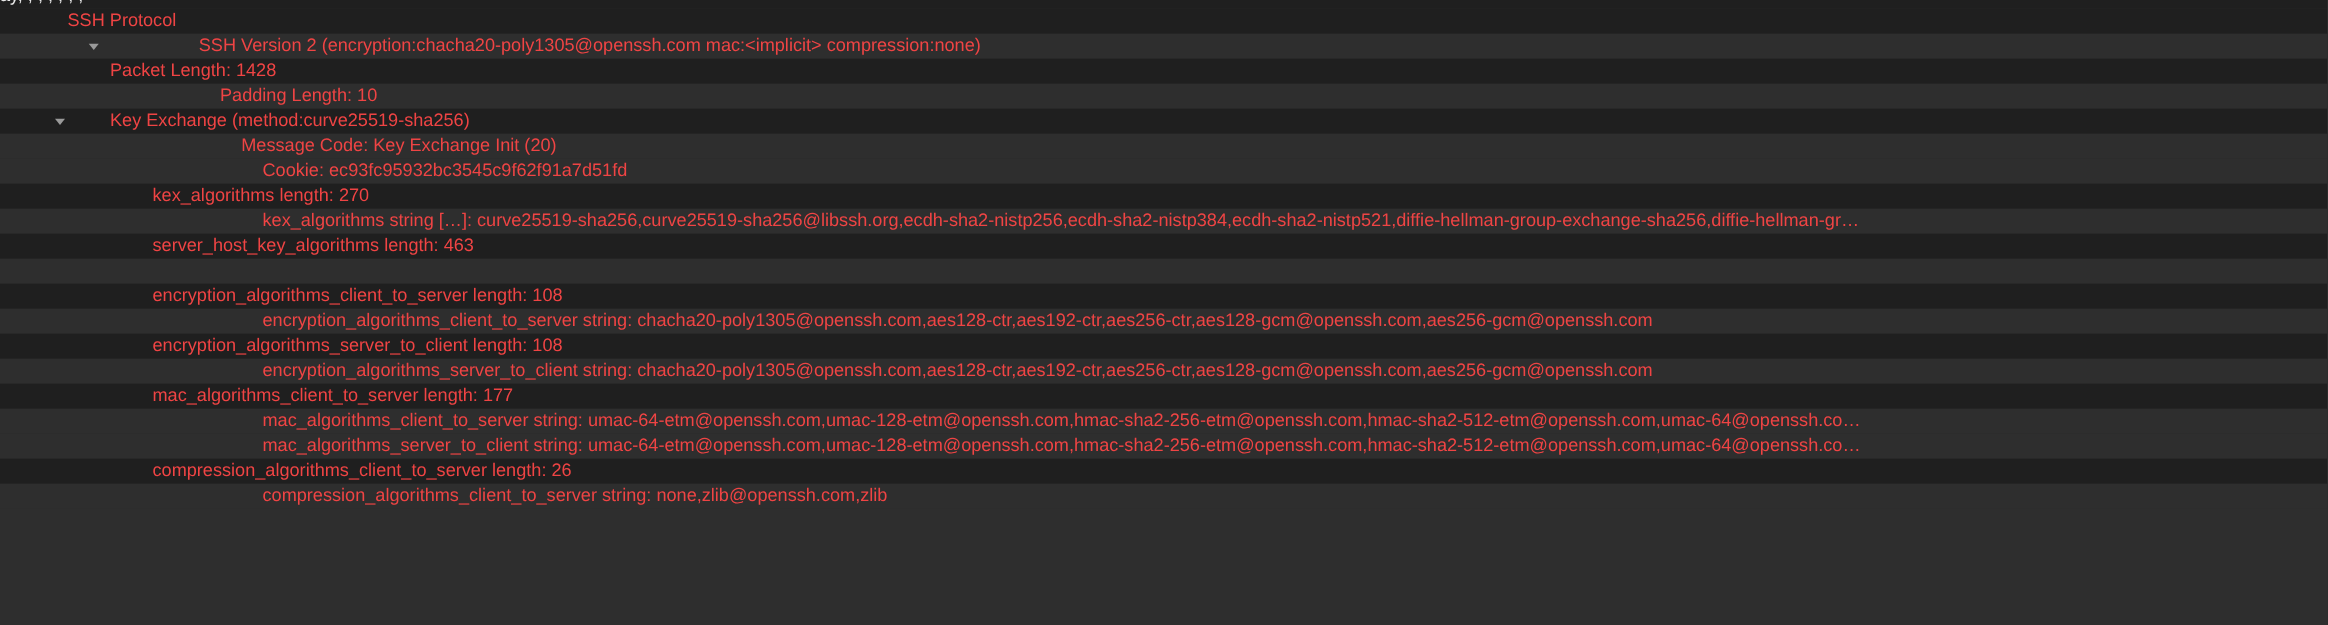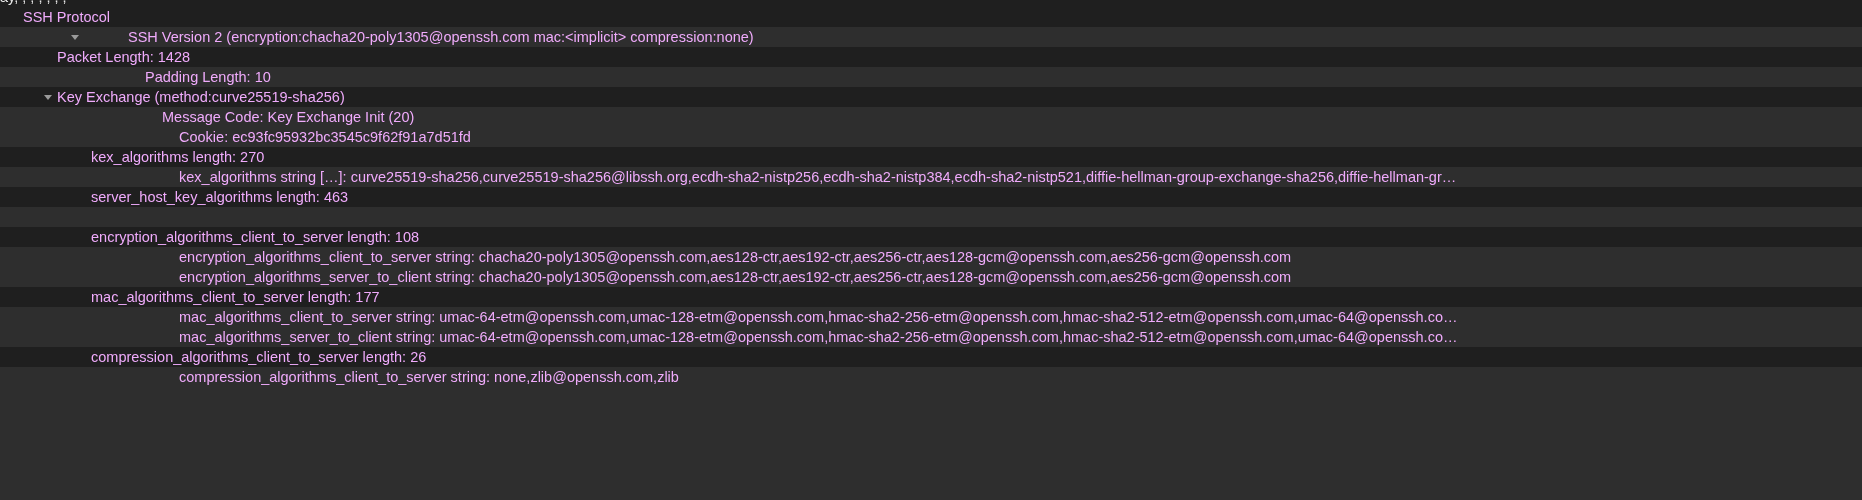--- a/index.html
+++ b/index.html
@@ -86,21 +86,22 @@
     border-right: 4.5px solid transparent;
     border-top: 5px solid #9a9a9a;
   }
   .twisty.none::before { content: none; }
 
   .label {
     flex: 0 1 auto;
     overflow: hidden;
     text-overflow: clip;
     white-space: nowrap;
-    color: #f0abfc;
+    color: #ef4444;
+    margin-left: 31px;
   }
 </style>
 </head>
 <body>
 
 <div id="detail-pane">
 
   <div class="clipped-row">
     <span class="clip-inner">ay,  ,  ,  ,  ,  ,  ,</span>
   </div>
@@ -163,20 +164,25 @@
       <div class="tree-row alt">
         <span class="indent" style="width: 72px;"></span>
         <span class="twisty none"></span>
         <span class="label">encryption_algorithms_client_to_server length: 108</span>
       </div>
       <div class="tree-row plain">
         <span class="indent" style="width: 72px;"></span>
         <span class="twisty none"></span>
         <span class="label">encryption_algorithms_client_to_server string: chacha20-poly1305@openssh.com,aes128-ctr,aes192-ctr,aes256-ctr,aes128-gcm@openssh.com,aes256-gcm@openssh.com</span>
       </div>
+      <div class="tree-row alt">
+        <span class="indent" style="width: 72px;"></span>
+        <span class="twisty none"></span>
+        <span class="label">encryption_algorithms_server_to_client length: 108</span>
+      </div>
       <div class="tree-row plain">
         <span class="indent" style="width: 72px;"></span>
         <span class="twisty none"></span>
         <span class="label">encryption_algorithms_server_to_client string: chacha20-poly1305@openssh.com,aes128-ctr,aes192-ctr,aes256-ctr,aes128-gcm@openssh.com,aes256-gcm@openssh.com</span>
       </div>
       <div class="tree-row alt">
         <span class="indent" style="width: 72px;"></span>
         <span class="twisty none"></span>
         <span class="label">mac_algorithms_client_to_server length: 177</span>
       </div>

